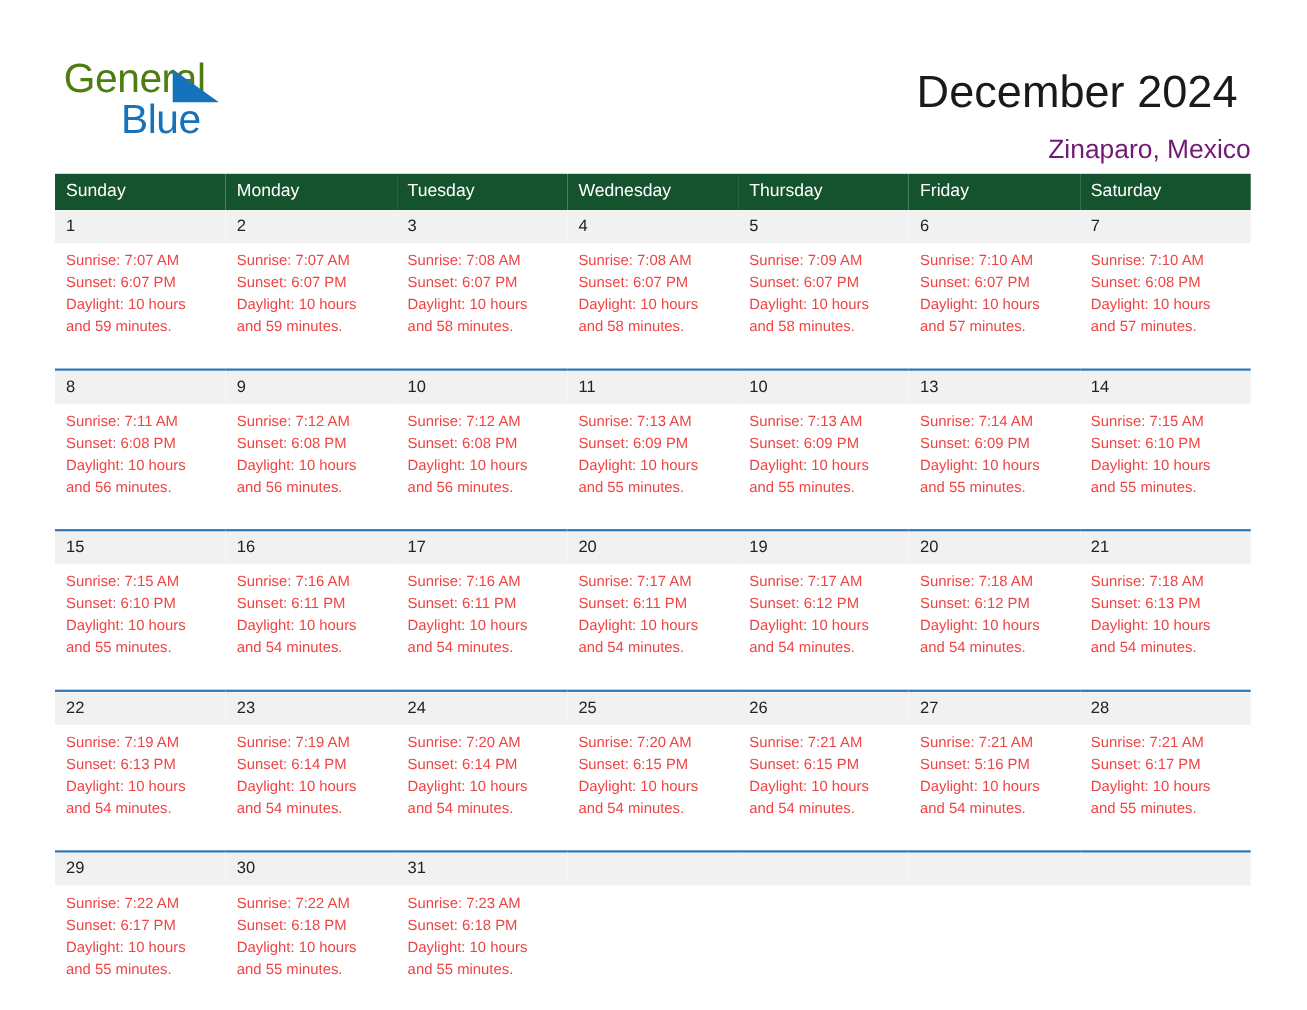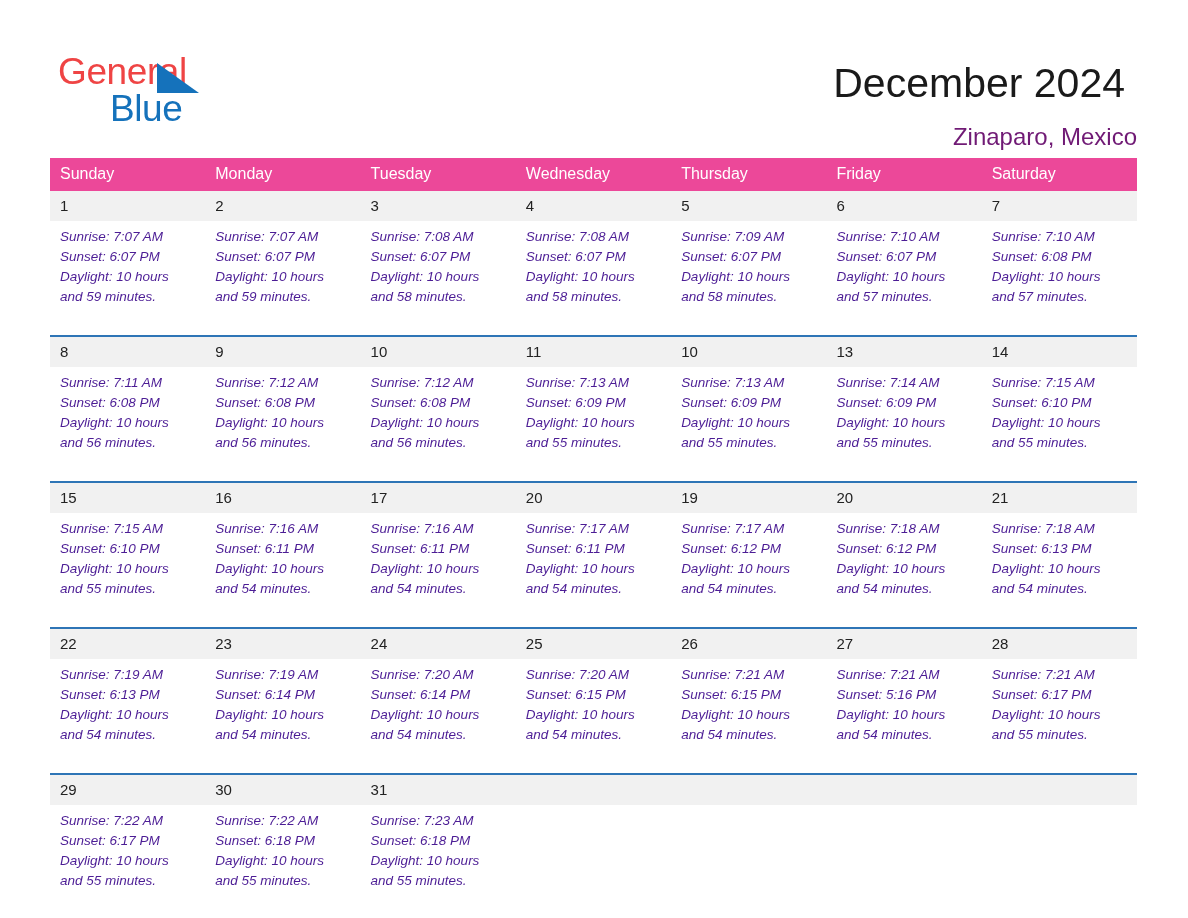--- a/index.html
+++ b/index.html
@@ -35,21 +35,21 @@
     top: 4px;
     width: 260px;
     height: 92px;
   }
   .brand-general {
     position: absolute;
     left: 0;
     top: 0;
     font-size: 37px;
     letter-spacing: -0.4px;
-    color: #ef4444;
+    color: #4d7c0f;
     line-height: 44px;
     white-space: nowrap;
   }
   .brand-tri {
     position: absolute;
     left: 99px;
     top: 13px;
     width: 0;
     height: 0;
     border-left: 42px solid #1572bb;
@@ -94,21 +94,21 @@
     position: absolute;
     left: 50px;
     top: 158px;
     width: 1087px;
     border-collapse: collapse;
     table-layout: fixed;
   }
   .calendar col { width: 155.28px; }
 
   .calendar thead th {
-    background: #ec4899;
+    background: #14532d;
     color: #ffffff;
     font-size: 16px;
     font-weight: normal;
     text-align: left;
     padding: 7px 0 8px 10px;
     height: 17px;
     line-height: 18px;
     border: 0;
   }
 
@@ -127,26 +127,25 @@
     line-height: 18px;
     padding: 6px 0 6px 10px;
     height: 18px;
   }
   .daynum.empty {
     background: #f1f1f1;
     color: transparent;
   }
   .dayinfo {
     font-size: 13.5px;
-    color: #4c1d95;
+    color: #ef4444;
     line-height: 20px;
     padding: 6px 8px 14px 10px;
     min-height: 90px;
     box-sizing: border-box;
-    font-style: italic;
   }
   .dayinfo .line { white-space: nowrap; }
   .cell-empty .dayinfo { min-height: 90px; }
 
   .spacer-row td {
     height: 14px;
     padding: 0;
     border: 0;
     background: #ffffff;
   }

